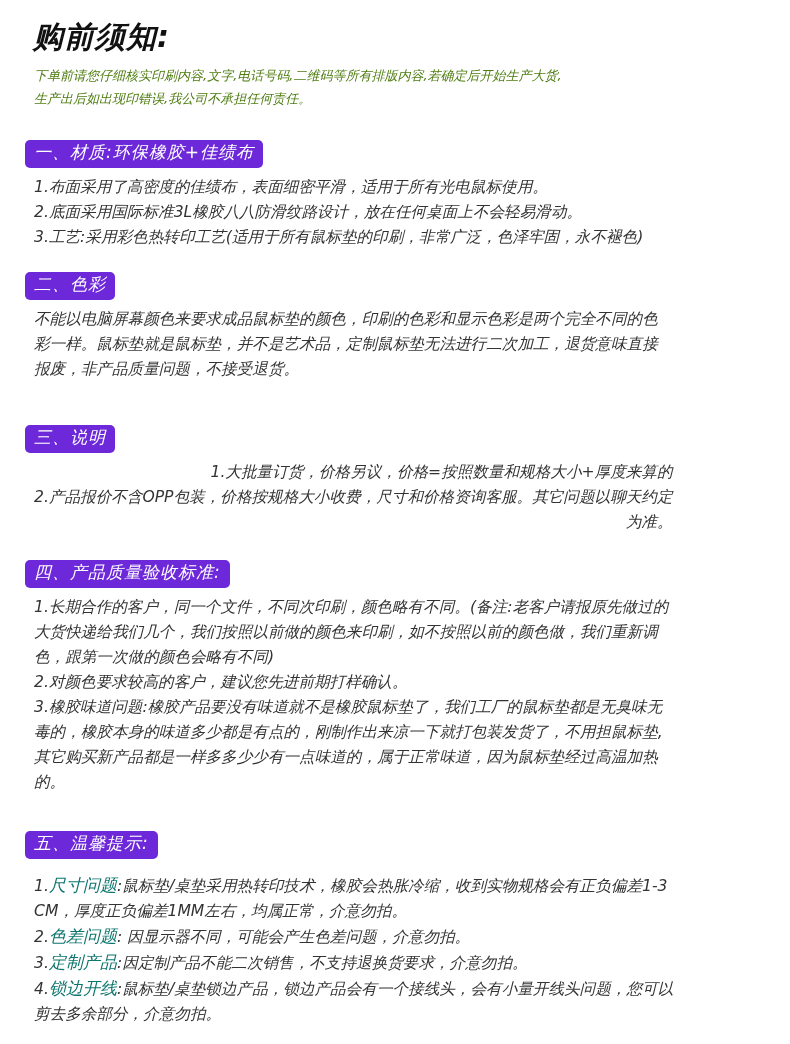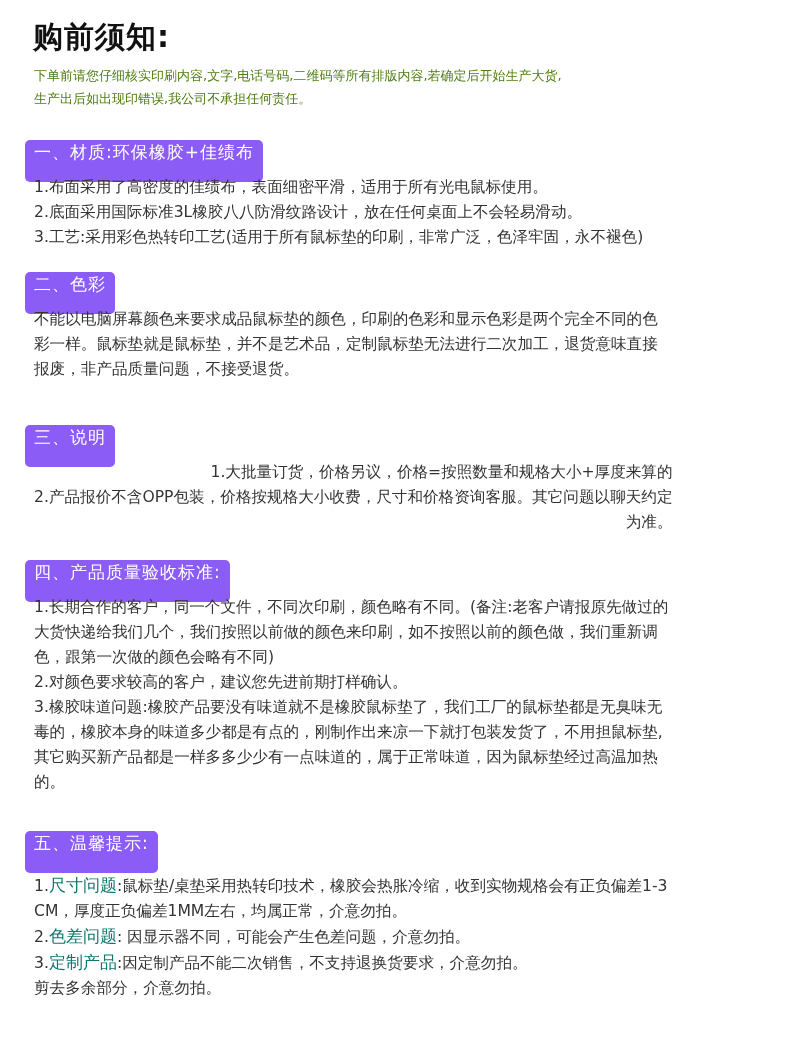--- a/index.html
+++ b/index.html
@@ -1,15 +1,15 @@
 <!DOCTYPE html>
 <html><head>
 <meta charset="utf-8">
 <style>
-  * { margin: 0; padding: 0; box-sizing: border-box; }
+  * { margin: 0; padding: 0; box-sizing: border-box; font-style: italic; }
   html, body {
     width: 790px;
     height: 1044px;
     background: #ffffff;
     overflow: hidden;
   }
   body {
     font-family: "DejaVu Sans", "Liberation Sans", sans-serif;
     color: #333333;
     position: relative;
@@ -28,23 +28,23 @@
     left: 34px;
     top: 64px;
     font-size: 13px;
     line-height: 23px;
     color: #4d7c0f;
     white-space: nowrap;
   }
   .section-label {
     position: absolute;
     left: 25px;
-    height: 42px;
+    height: 28px;
     padding: 0 9px 0 9px;
-    background: #8b5cf6;
+    background: #6d28d9;
     color: #ffffff;
     font-size: 17px;
     line-height: 25px;
     border-radius: 5px;
     white-space: nowrap;
     letter-spacing: 1px;
     text-align: center;
   }
   .block {
     position: absolute;
@@ -105,14 +105,17 @@
   <span class="line">
     <span>1.</span><span class="hl">尺寸问题</span><span>:鼠标垫/桌垫采用热转印技术，橡胶会热胀冷缩，收到实物规格会有正负偏差1-3</span>
   </span>
   <span class="line">CM，厚度正负偏差1MM左右，均属正常，介意勿拍。</span>
   <span class="line">
     <span>2.</span><span class="hl">色差问题</span><span>: 因显示器不同，可能会产生色差问题，介意勿拍。</span>
   </span>
   <span class="line">
     <span>3.</span><span class="hl">定制产品</span><span>:因定制产品不能二次销售，不支持退换货要求，介意勿拍。</span>
   </span>
+  <span class="line">
+    <span>4.</span><span class="hl">锁边开线</span><span>:鼠标垫/桌垫锁边产品，锁边产品会有一个接线头，会有小量开线头问题，您可以</span>
+  </span>
   <span class="line">剪去多余部分，介意勿拍。</span>
 </div>
 
 </body></html>

